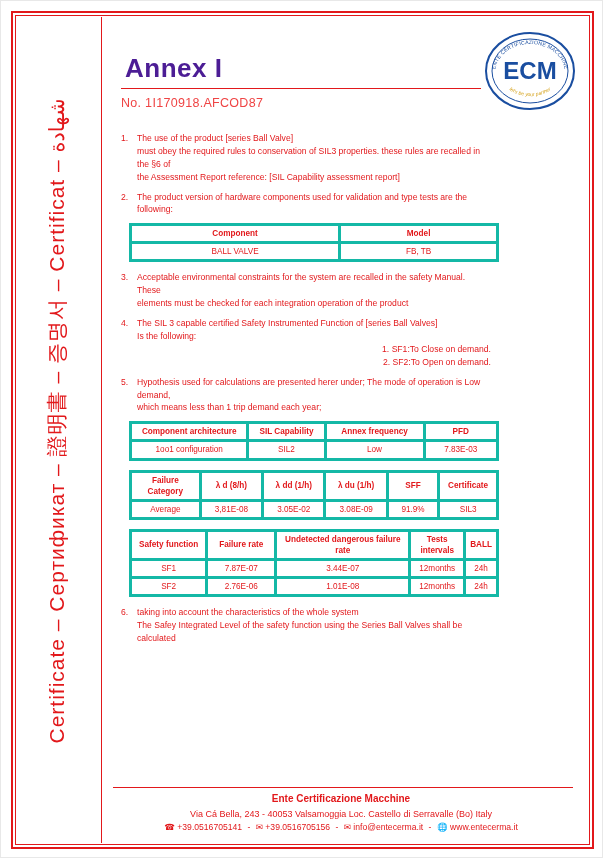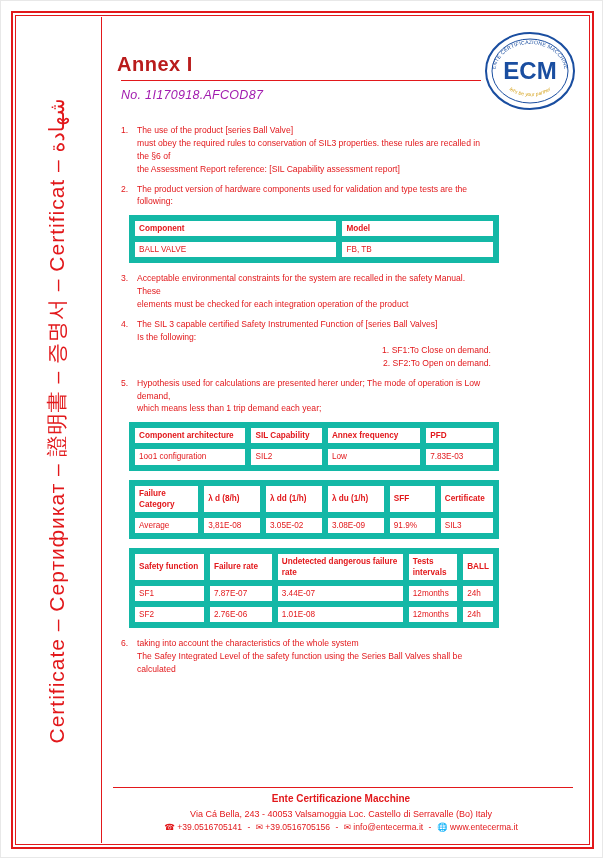--- a/index.html
+++ b/index.html
@@ -71,38 +71,37 @@
     background: #e2181b;
   }
   
   .content {
     position: absolute;
     left: 112px;
     top: 30px;
     width: 400px;
   }
   .title {
-    font-size: 20px;
+    font-size: 26px;
     font-weight: bold;
-    color: #b91c1c;
+    color: #4c1d95;
     letter-spacing: 0.5px;
-    margin: 22px 0 0 4px;
+    margin: 22px 0 0 12px;
   }
   .title-rule {
     margin: 4px 0 0 8px;
     width: 360px;
     height: 1px;
     background: #e2181b;
   }
   .docno {
     margin: 7px 0 0 8px;
-    color: #a21caf;
+    color: #ef4444;
     font-size: 12.5px;
     letter-spacing: 0.3px;
-    font-style: italic;
   }
   
   .logo {
     position: absolute;
     right: 24px;
     top: 28px;
     width: 96px;
     height: 88px;
   }
   .logo svg { display: block; }
@@ -131,23 +130,23 @@
     text-align: right;
   }
   table.t {
     border-collapse: collapse;
     width: 370px;
     margin: 5px 0 9px 24px;
     font-size: 8.2px;
     color: #e2181b;
   }
   table.t th, table.t td {
-    border: 6px solid #14b8a6;
+    border: 3px solid #14b8a6;
     padding: 2px 4px;
-    text-align: left;
+    text-align: center;
     font-weight: normal;
     line-height: 1.35;
   }
   table.t th {
     font-weight: bold;
   }
   table.t.indent2 {
     margin-left: 16px;
   }
   

